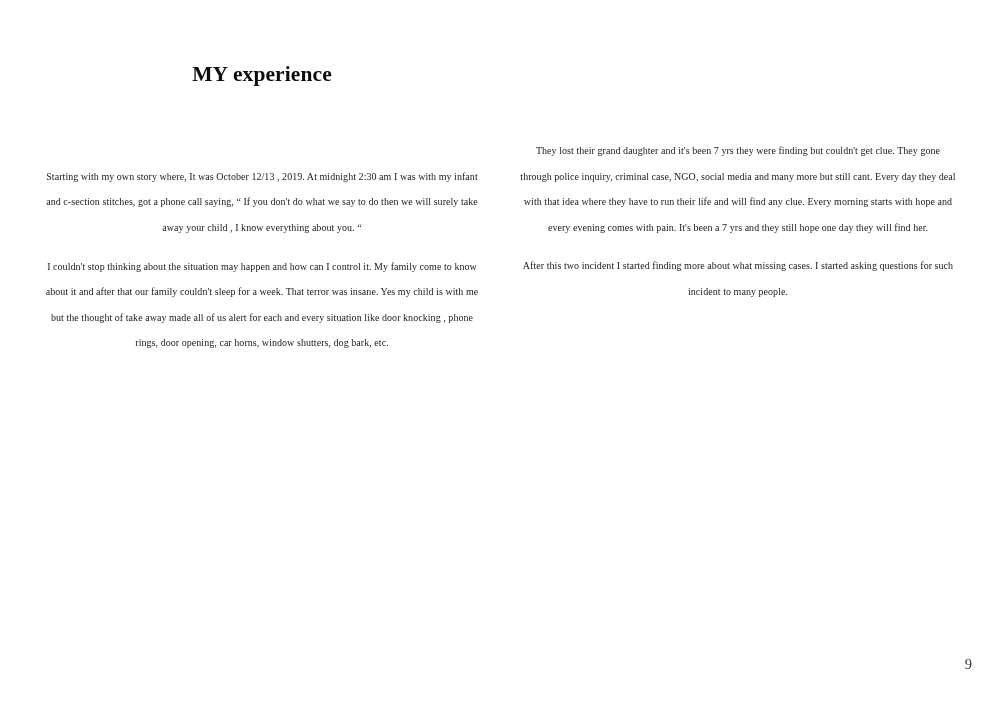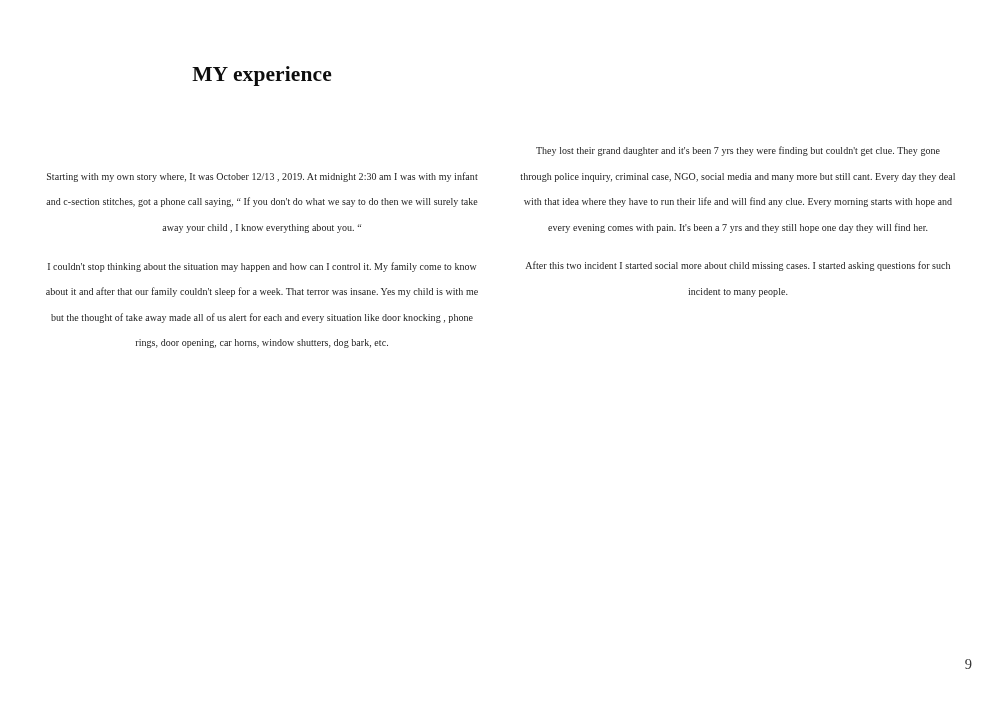--- a/index.html
+++ b/index.html
@@ -83,20 +83,20 @@
       <h1 class="col-title">MY experience</h1>
       <div class="body-block">
         <p class="para">Starting with my own story where, It was October 12/13 , 2019. At midnight 2:30 am I was with my infant and c-section stitches, got a phone call saying, “ If you don't do what we say to do then we will surely take away your child , I know everything about you. “</p>
         <p class="para">I couldn't stop thinking  about the situation may happen and how can I control it. My family come to know about it and after that our family couldn't sleep for a week. That terror was insane. Yes my child is with me but the thought of take away made all of us alert for each and every situation like door knocking , phone rings, door opening, car horns, window shutters, dog bark, etc.</p>
       </div>
     </div>
 
     <div class="column right">
       <div class="body-block">
         <p class="para">They lost their grand daughter and it's been 7 yrs they were finding but couldn't get clue. They gone through police inquiry, criminal case, NGO, social media and many more but still cant. Every day they deal with that idea where they have to run their life and will  find any clue. Every morning starts with hope and every evening comes with pain. It's been a 7 yrs and they still hope one day they will find her.</p>
-        <p class="para">After this two incident I started social more about child missing cases. I started asking questions for such incident to many people.</p>
+        <p class="para">After this two incident I started finding more about what missing cases. I started asking questions for such incident to many people.</p>
       </div>
     </div>
 
   </div>
 
   <div class="page-number">9</div>
 </div>
 
 </body></html>

